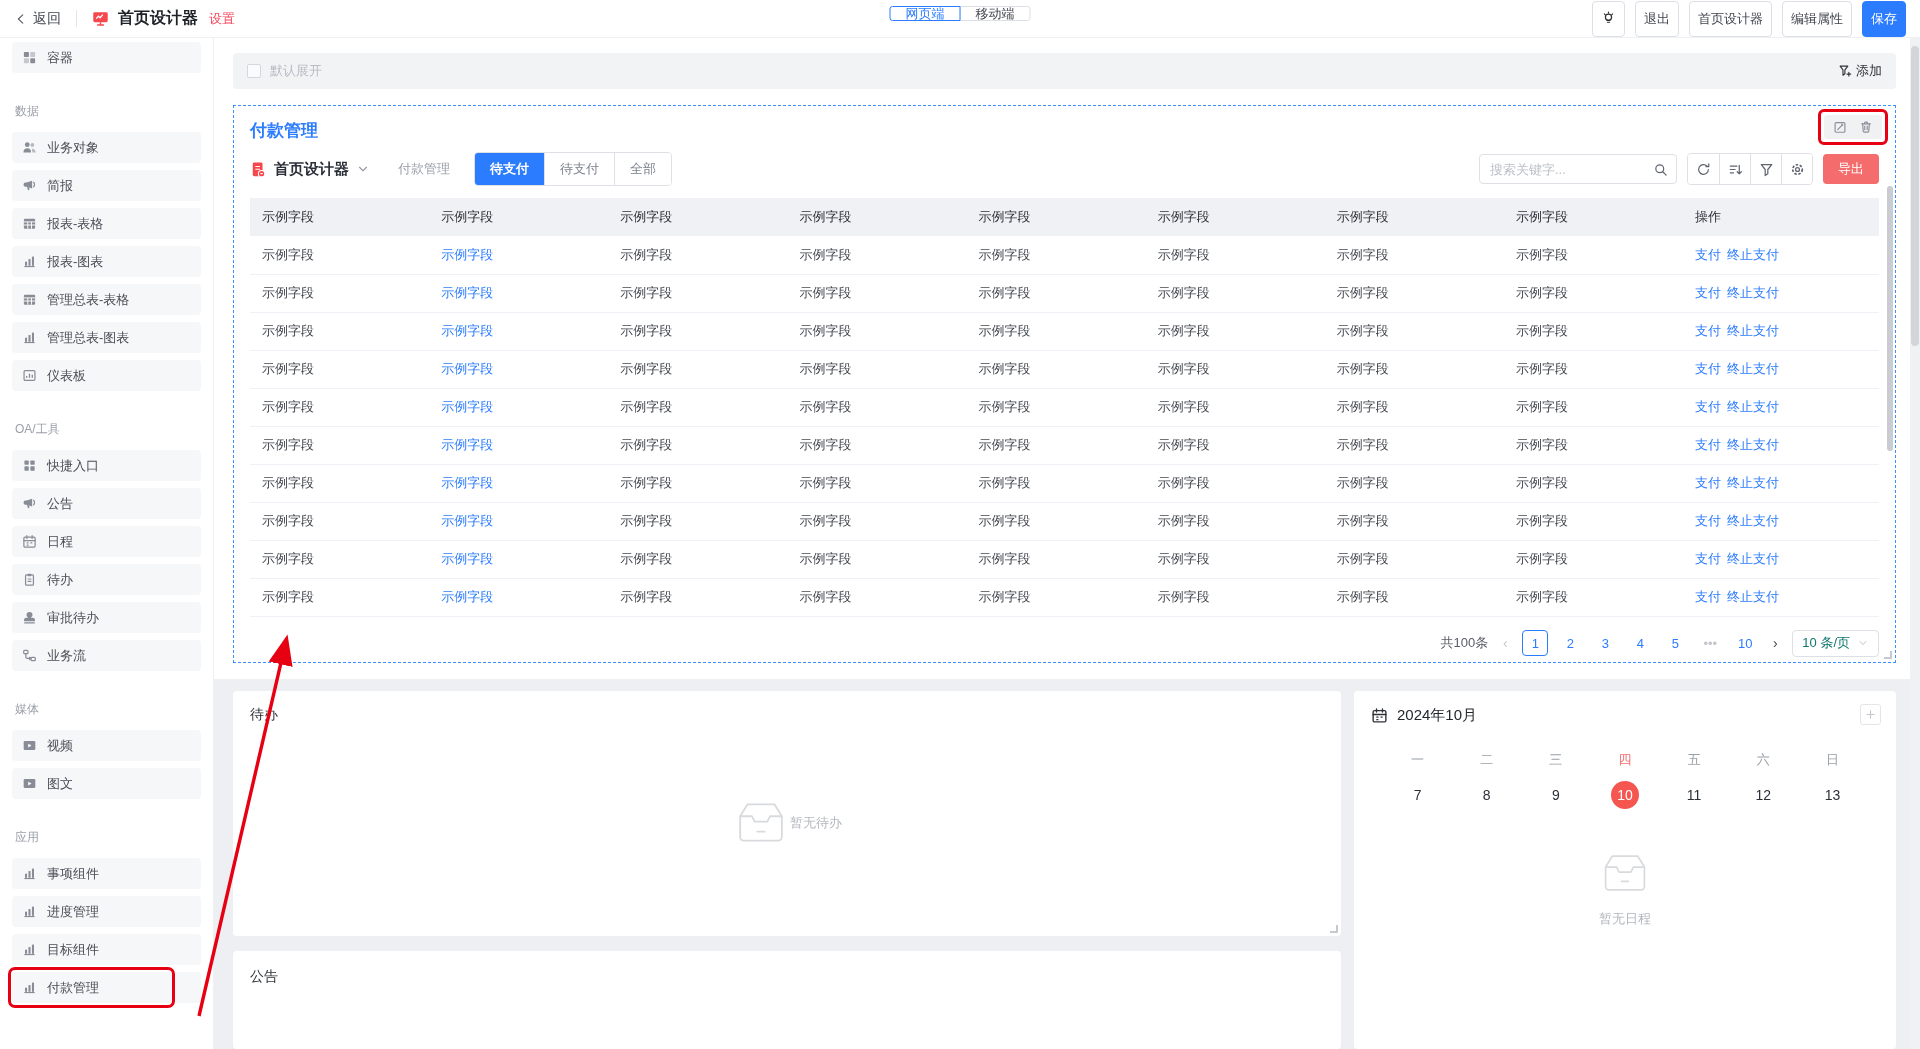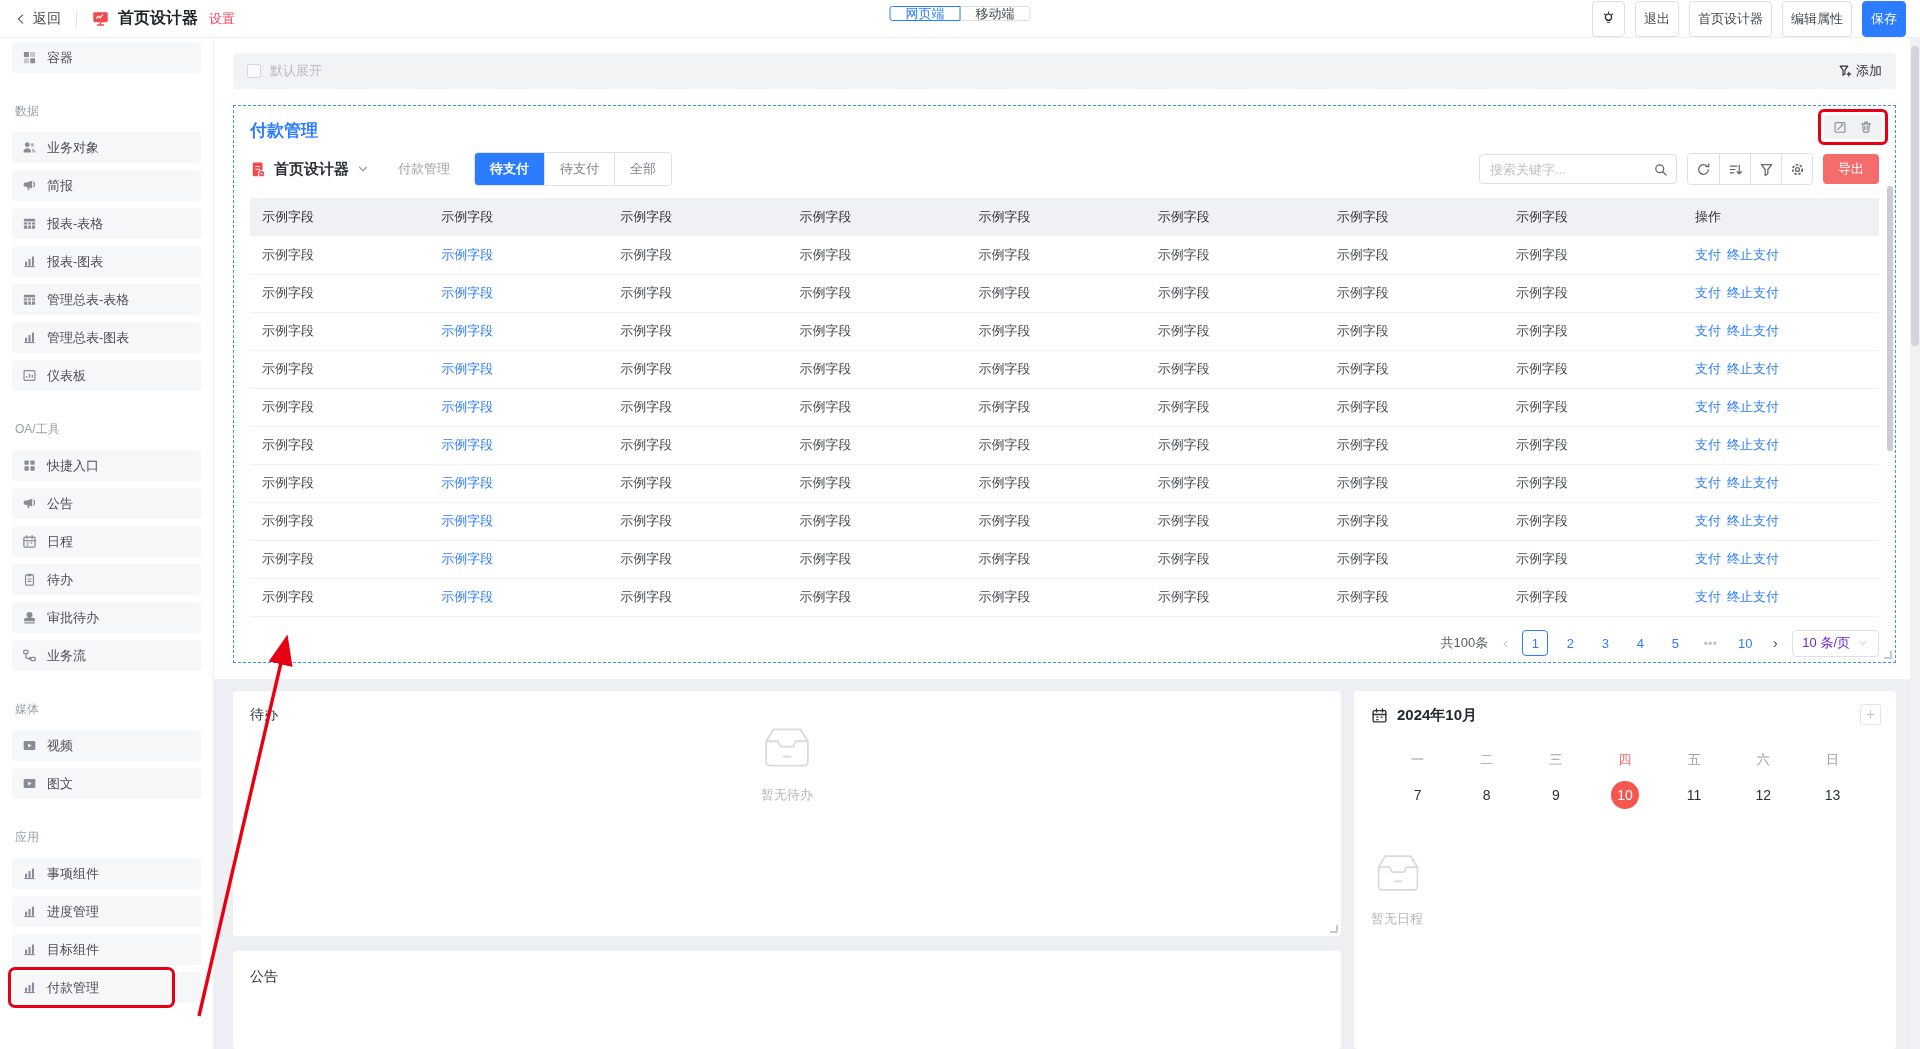--- a/index.html
+++ b/index.html
@@ -69,48 +69,48 @@
 .tbl td{height:38px;padding:0 12px;border-bottom:1px solid #eef1f5;color:#42464d;font-size:13px;white-space:nowrap}
 .tbl td.link,.tbl a{color:#2b7cff;text-decoration:none;cursor:pointer}
 .tbl td.actions a{margin-right:6px}
 
 .pagination{display:flex;align-items:center;justify-content:flex-end;gap:9px;margin-top:13px;font-size:13px;color:#5a5e66}
 .pg-arrow{color:#c3c7cd;font-size:14px;cursor:pointer;width:16px;text-align:center}
 .pg-arrow.next{color:#42464d}
 .page{min-width:26px;height:26px;display:flex;align-items:center;justify-content:center;color:#2b7cff;cursor:pointer;border-radius:4px}
 .page.active{border:1px solid #2b7cff}
 .page.dots{color:#c3c7cd;cursor:default}
-.size-select{border:1px solid #dde0e5;border-radius:4px;height:27px;padding:0 9px;display:flex;align-items:center;gap:7px;color:#6d28d9;cursor:pointer;background:#fff}
+.size-select{border:1px solid #dde0e5;border-radius:4px;height:27px;padding:0 9px;display:flex;align-items:center;gap:7px;color:#0f766e;cursor:pointer;background:#fff}
 .size-select .chev{width:12px;height:12px;color:#b8bcc4}
 .resize-corner{position:absolute;right:3px;bottom:3px;width:8px;height:8px;border-right:2px solid #c6c9cf;border-bottom:2px solid #c6c9cf;cursor:nwse-resize}
 
 .bottom-area{flex:1;background:#edeff3;margin:16px -24px 0 -19px;padding:12px 24px 0 19px;display:flex;gap:13px;overflow:hidden;min-height:0}
 .left-col{flex:1;display:flex;flex-direction:column;gap:15px;min-width:0}
 .card{background:#fff;border-radius:4px;position:relative}
 .card-title{font-size:14px;color:#2f3338}
 .todo-card{height:245px;padding:15px 17px;display:flex;flex-direction:column}
 .notice-card{flex:1;padding:17px 17px}
-.empty{flex:1;display:flex;flex-direction:column;align-items:center;justify-content:flex-start;gap:14px}
+.empty{flex:1;display:flex;flex-direction:row;align-items:center;justify-content:center;}
 .empty .inbox{width:58px;height:48px;color:#d8dadd}
 .empty-text{color:#b3b7bd;font-size:13px}
 
 .calendar-card{width:542px;height:358px;padding:15px 17px;flex:none}
 .cal-head{display:flex;align-items:center;gap:9px}
 .cal-head .ic{width:17px;height:17px;color:#2f3338}
-.cal-title{font-size:15px;font-weight:bold;color:#23272e}
+.cal-title{font-size:15px;font-weight:normal;color:#23272e}
 .cal-add{position:absolute;top:13px;right:15px;width:21px;height:21px;border:1px solid #e3e5e8;border-radius:3px;color:#c3c7cd;display:flex;align-items:center;justify-content:center;cursor:pointer}
 .cal-add .ic{width:13px;height:13px}
 .cal-grid{display:grid;grid-template-columns:repeat(7,1fr);margin-top:26px;padding:0 12px}
 .cal-grid.dates{margin-top:12px}
 .wd{color:#9ba0a8;font-size:13px;text-align:center}
 .wd.hl{color:#f56c6c}
 .dt{display:flex;align-items:center;justify-content:center;font-size:14px;color:#2b3038;height:28px;cursor:pointer}
 .dt .bub{width:28px;height:28px;border-radius:50%;display:flex;align-items:center;justify-content:center}
 .dt.active .bub{background:#f5564f;color:#fff}
-.cal-empty{display:flex;flex-direction:column;gap:14px;margin-top:42px}
+.cal-empty{display:flex;flex-direction:column;align-items:center;gap:14px;margin-top:42px}
 .cal-empty .inbox{width:54px;height:45px;color:#d8dadd}
 
 .arrow-overlay{position:absolute;left:0;top:0;width:1920px;height:1049px;pointer-events:none;z-index:9}
 .page-scrollbar{position:fixed;right:0;top:38px;bottom:0;width:10px;background:#f0f1f3;z-index:7}
 .page-scroll-thumb{position:absolute;top:8px;left:1px;width:8px;height:300px;background:#d2d5da;border-radius:4px;cursor:pointer}
 </style>
 </head>
 <body>
 
 <div class="header">

